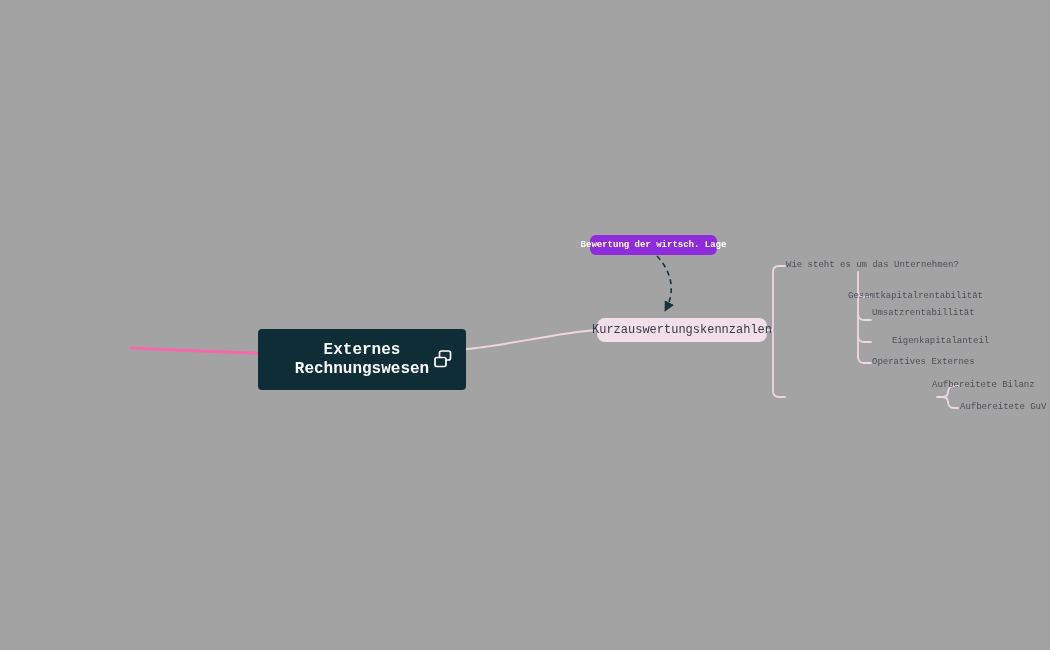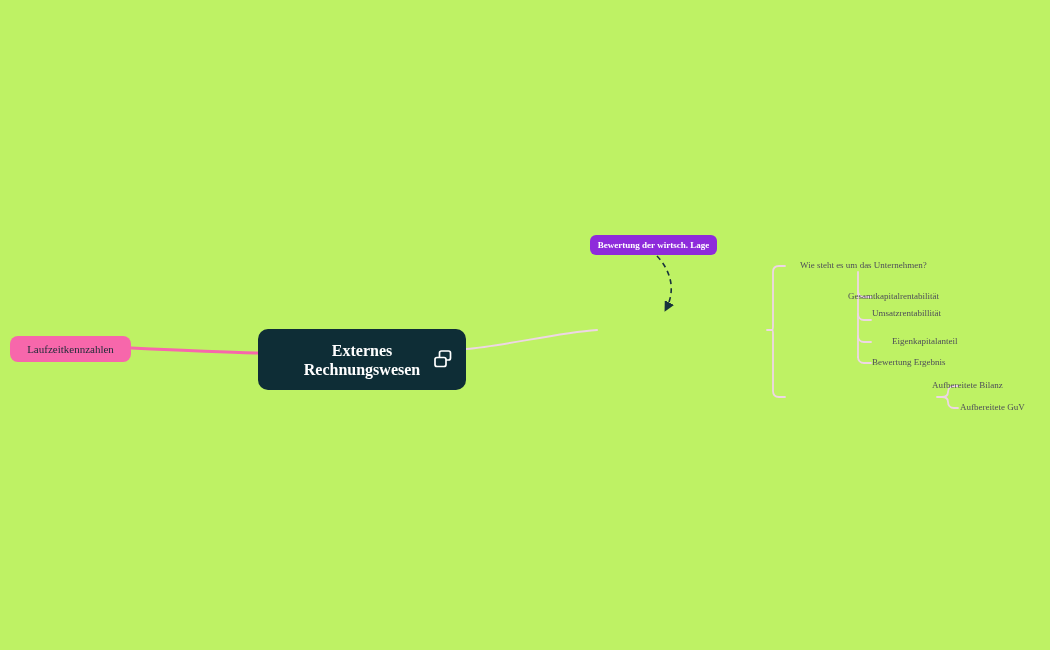--- a/index.html
+++ b/index.html
@@ -1,22 +1,22 @@
 <!DOCTYPE html>
 <html><head>
 <meta charset="utf-8">
 <style>
   html, body { margin: 0; padding: 0; background: #ffffff; }
   #canvas {
     position: relative;
     width: 1050px;
     height: 650px;
     overflow: hidden;
-    background: #bef264;
-    font-family: Liberation Serif, serif;
+    background: #a3a3a3;
+    font-family: Liberation Mono, monospace;
   }
   #connector-layer {
     position: absolute;
     left: 0; top: 0;
     width: 1050px; height: 650px;
     pointer-events: none;
   }
   .node {
     position: absolute;
     display: flex;
@@ -29,21 +29,21 @@
   .node-laufzeit {
     left: 10px; top: 336px; width: 121px; height: 26px;
     background: #f767ab;
     border-radius: 8px;
     font-size: 11px;
     color: #1c2b36;
   }
   .node-central {
     left: 258px; top: 329px; width: 208px; height: 61px;
     background: #0e2d36;
-    border-radius: 10px;
+    border-radius: 4px;
     color: #ffffff;
     font-size: 16px;
     font-weight: bold;
     flex-direction: column;
     line-height: 19px;
     text-align: center;
   }
   .central-icon {
     position: absolute;
     right: 12px;
@@ -67,21 +67,21 @@
     color: #353a47;
   }
   .leaf-label {
     position: absolute;
     font-size: 9px;
     color: #4e4e58;
     line-height: 11px;
     cursor: pointer;
     white-space: nowrap;
   }
-  .label-wie    { left: 786px; top: 260px; margin-left: 14px; }
+  .label-wie    { left: 786px; top: 260px; }
   .label-m0     { left: 848px; top: 291px; }
   .label-m1     { left: 872px; top: 308px; }
   .label-m2     { left: 872px; top: 336px; padding-left: 20px; }
   .label-m3     { left: 872px; top: 357px; }
   .label-wenn   { left: 786px; top: 386px; width: 166px; white-space: normal; }
   .label-bilanz { left: 932px; top: 380px; }
   .label-guv    { left: 960px; top: 402px; text-align: center; }
 </style>
 </head>
 <body>
@@ -113,38 +113,38 @@
     <path d="M 942 397 C 946 397, 948 395, 948 392 C 948 389, 950 386, 954 386 L 958 386" fill="none" stroke="#eed6e4" stroke-width="1.8" stroke-linecap="round"></path>
     <path d="M 942 397 C 946 397, 948 399, 948 402 C 948 405, 950 408, 954 408 L 958 408" fill="none" stroke="#eed6e4" stroke-width="1.8" stroke-linecap="round"></path>
 
     <path d="M 657 256 C 671 271, 676 290, 666 309" fill="none" stroke="#17323c" stroke-width="1.6" stroke-dasharray="5 4" marker-end="url(#arrowhead)"></path>
   </svg>
 
   <div class="node node-bewertung">
     <span>Bewertung der wirtsch. Lage</span>
   </div>
 
-  <div class="node node-laufzeit">
-    <span>Laufzeitkennzahlen</span>
-  </div>
 
   <div class="node node-central">
     <span>Externes</span>
     <span>Rechnungswesen</span>
     <svg class="central-icon" viewBox="0 0 22 20">
       <rect x="7.5" y="2" width="11" height="9" rx="2" fill="#0e2d36" stroke="#ffffff" stroke-width="1.7"></rect>
       <rect x="3" y="8.5" width="11" height="9" rx="2" fill="#0e2d36" stroke="#ffffff" stroke-width="1.7"></rect>
     </svg>
   </div>
 
+  <div class="node node-kurz">
+    <span>Kurzauswertungskennzahlen</span>
+  </div>
 
   <div class="leaf-label label-wie">Wie steht es um das Unternehmen?</div>
 
   <div class="leaf-label label-m0">Gesamtkapitalrentabilität</div>
   <div class="leaf-label label-m1">Umsatzrentabillität</div>
   <div class="leaf-label label-m2">Eigenkapitalanteil</div>
-  <div class="leaf-label label-m3">Bewertung Ergebnis</div>
+  <div class="leaf-label label-m3">Operatives Externes</div>
 
 
   <div class="leaf-label label-bilanz">Aufbereitete Bilanz</div>
   <div class="leaf-label label-guv">Aufbereitete GuV</div>
 
 </div>
 
 </body></html>

